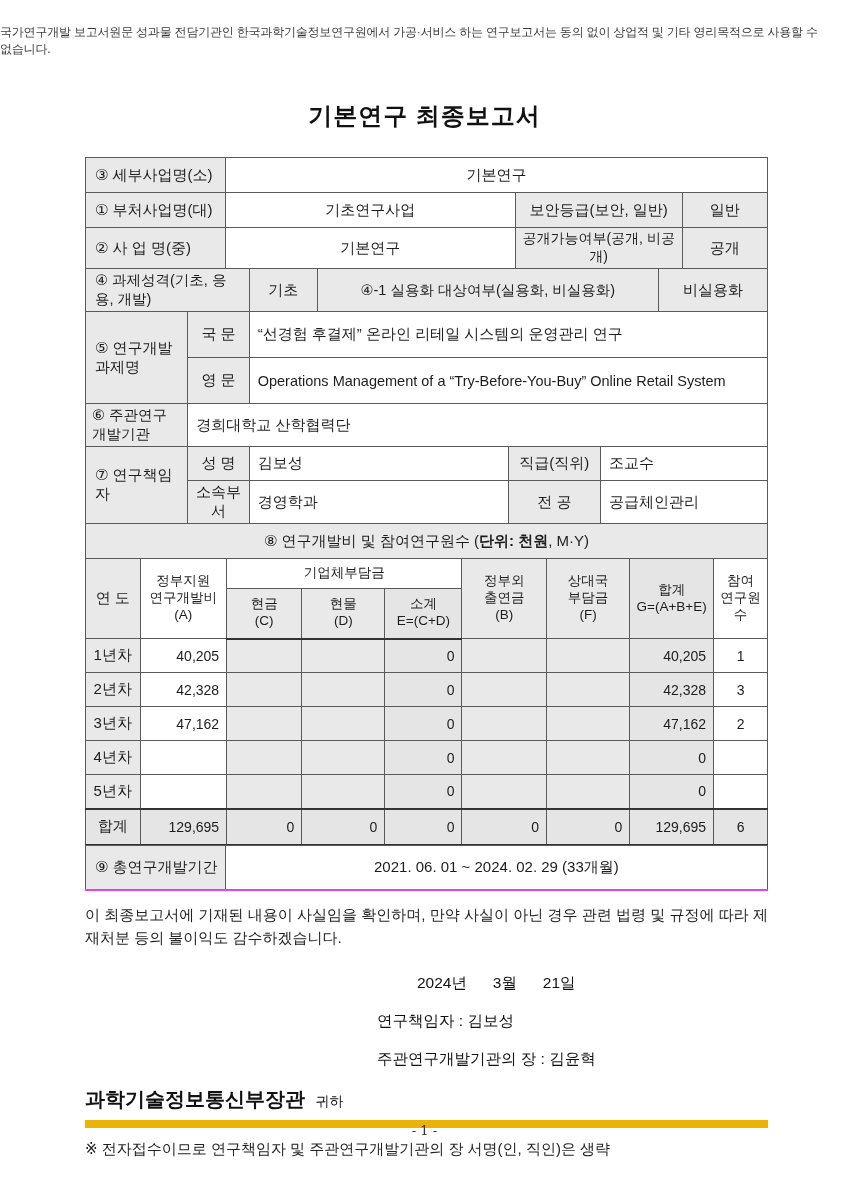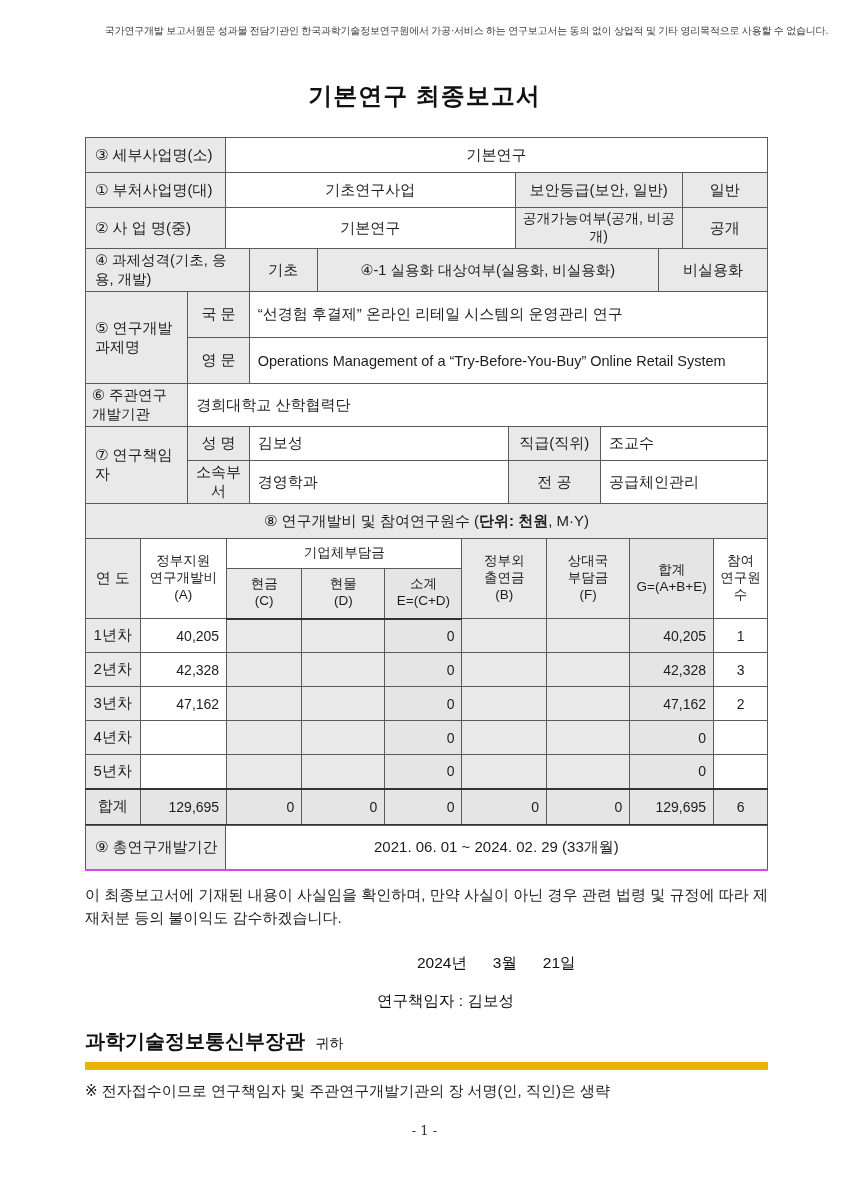--- a/index.html
+++ b/index.html
@@ -2,21 +2,21 @@
 <html><head>
 <meta charset="utf-8">
 <style>
   * { margin:0; padding:0; box-sizing:border-box; }
   body {
     width:849px; height:1200px; background:#ffffff; overflow:hidden;
     font-family:"Liberation Sans","DejaVu Sans",sans-serif; color:#1d1d1d;
   }
   .page { position:relative; width:849px; height:1200px; }
   .disclaimer {
-    padding:24px 21px 0 0; text-align:right; font-size:10px; color:#3a3a3a; letter-spacing:-0.2px;
+    padding:24px 21px 0 0; font-size:12px; color:#3a3a3a; letter-spacing:-0.2px;
   }
   .title { margin-top:42px; text-align:center; font-size:24px; font-weight:bold; letter-spacing:1px; color:#111; }
   .content { width:683px; margin:26px auto 0 85px; }
 
   table { width:683px; border-collapse:collapse; table-layout:fixed; margin-top:-1px; }
   td {
     border:1px solid #5a5a5a; vertical-align:middle; font-size:15px;
     padding:2px 6px; overflow:hidden;
   }
   .gray { background:#e9e9e9; }
@@ -296,20 +296,21 @@
         <td class="ctr t-last">2021. 06. 01 ~ 2024. 02. 29 (33개월)</td>
       </tr>
     </tbody>
       </table>
 
     <div class="declaration">이 최종보고서에 기재된 내용이 사실임을 확인하며, 만약 사실이 아닌 경우 관련 법령 및 규정에 따라 제재처분 등의 불이익도 감수하겠습니다.</div>
 
     <div class="sign-block">
       <div class="line date-line">2024년      3월      21일</div>
       <div class="line">연구책임자 : 김보성</div>
+      <div class="line">주관연구개발기관의 장 : 김윤혁</div>
     </div>
 
     <div class="recipient-wrap">
       <span class="recipient">과학기술정보통신부장관</span>
       <span class="recipient recipient-suffix">귀하</span>
     </div>
 
     <div class="note">※ 전자접수이므로 연구책임자 및 주관연구개발기관의 장 서명(인, 직인)은 생략</div>
 
   </div>

